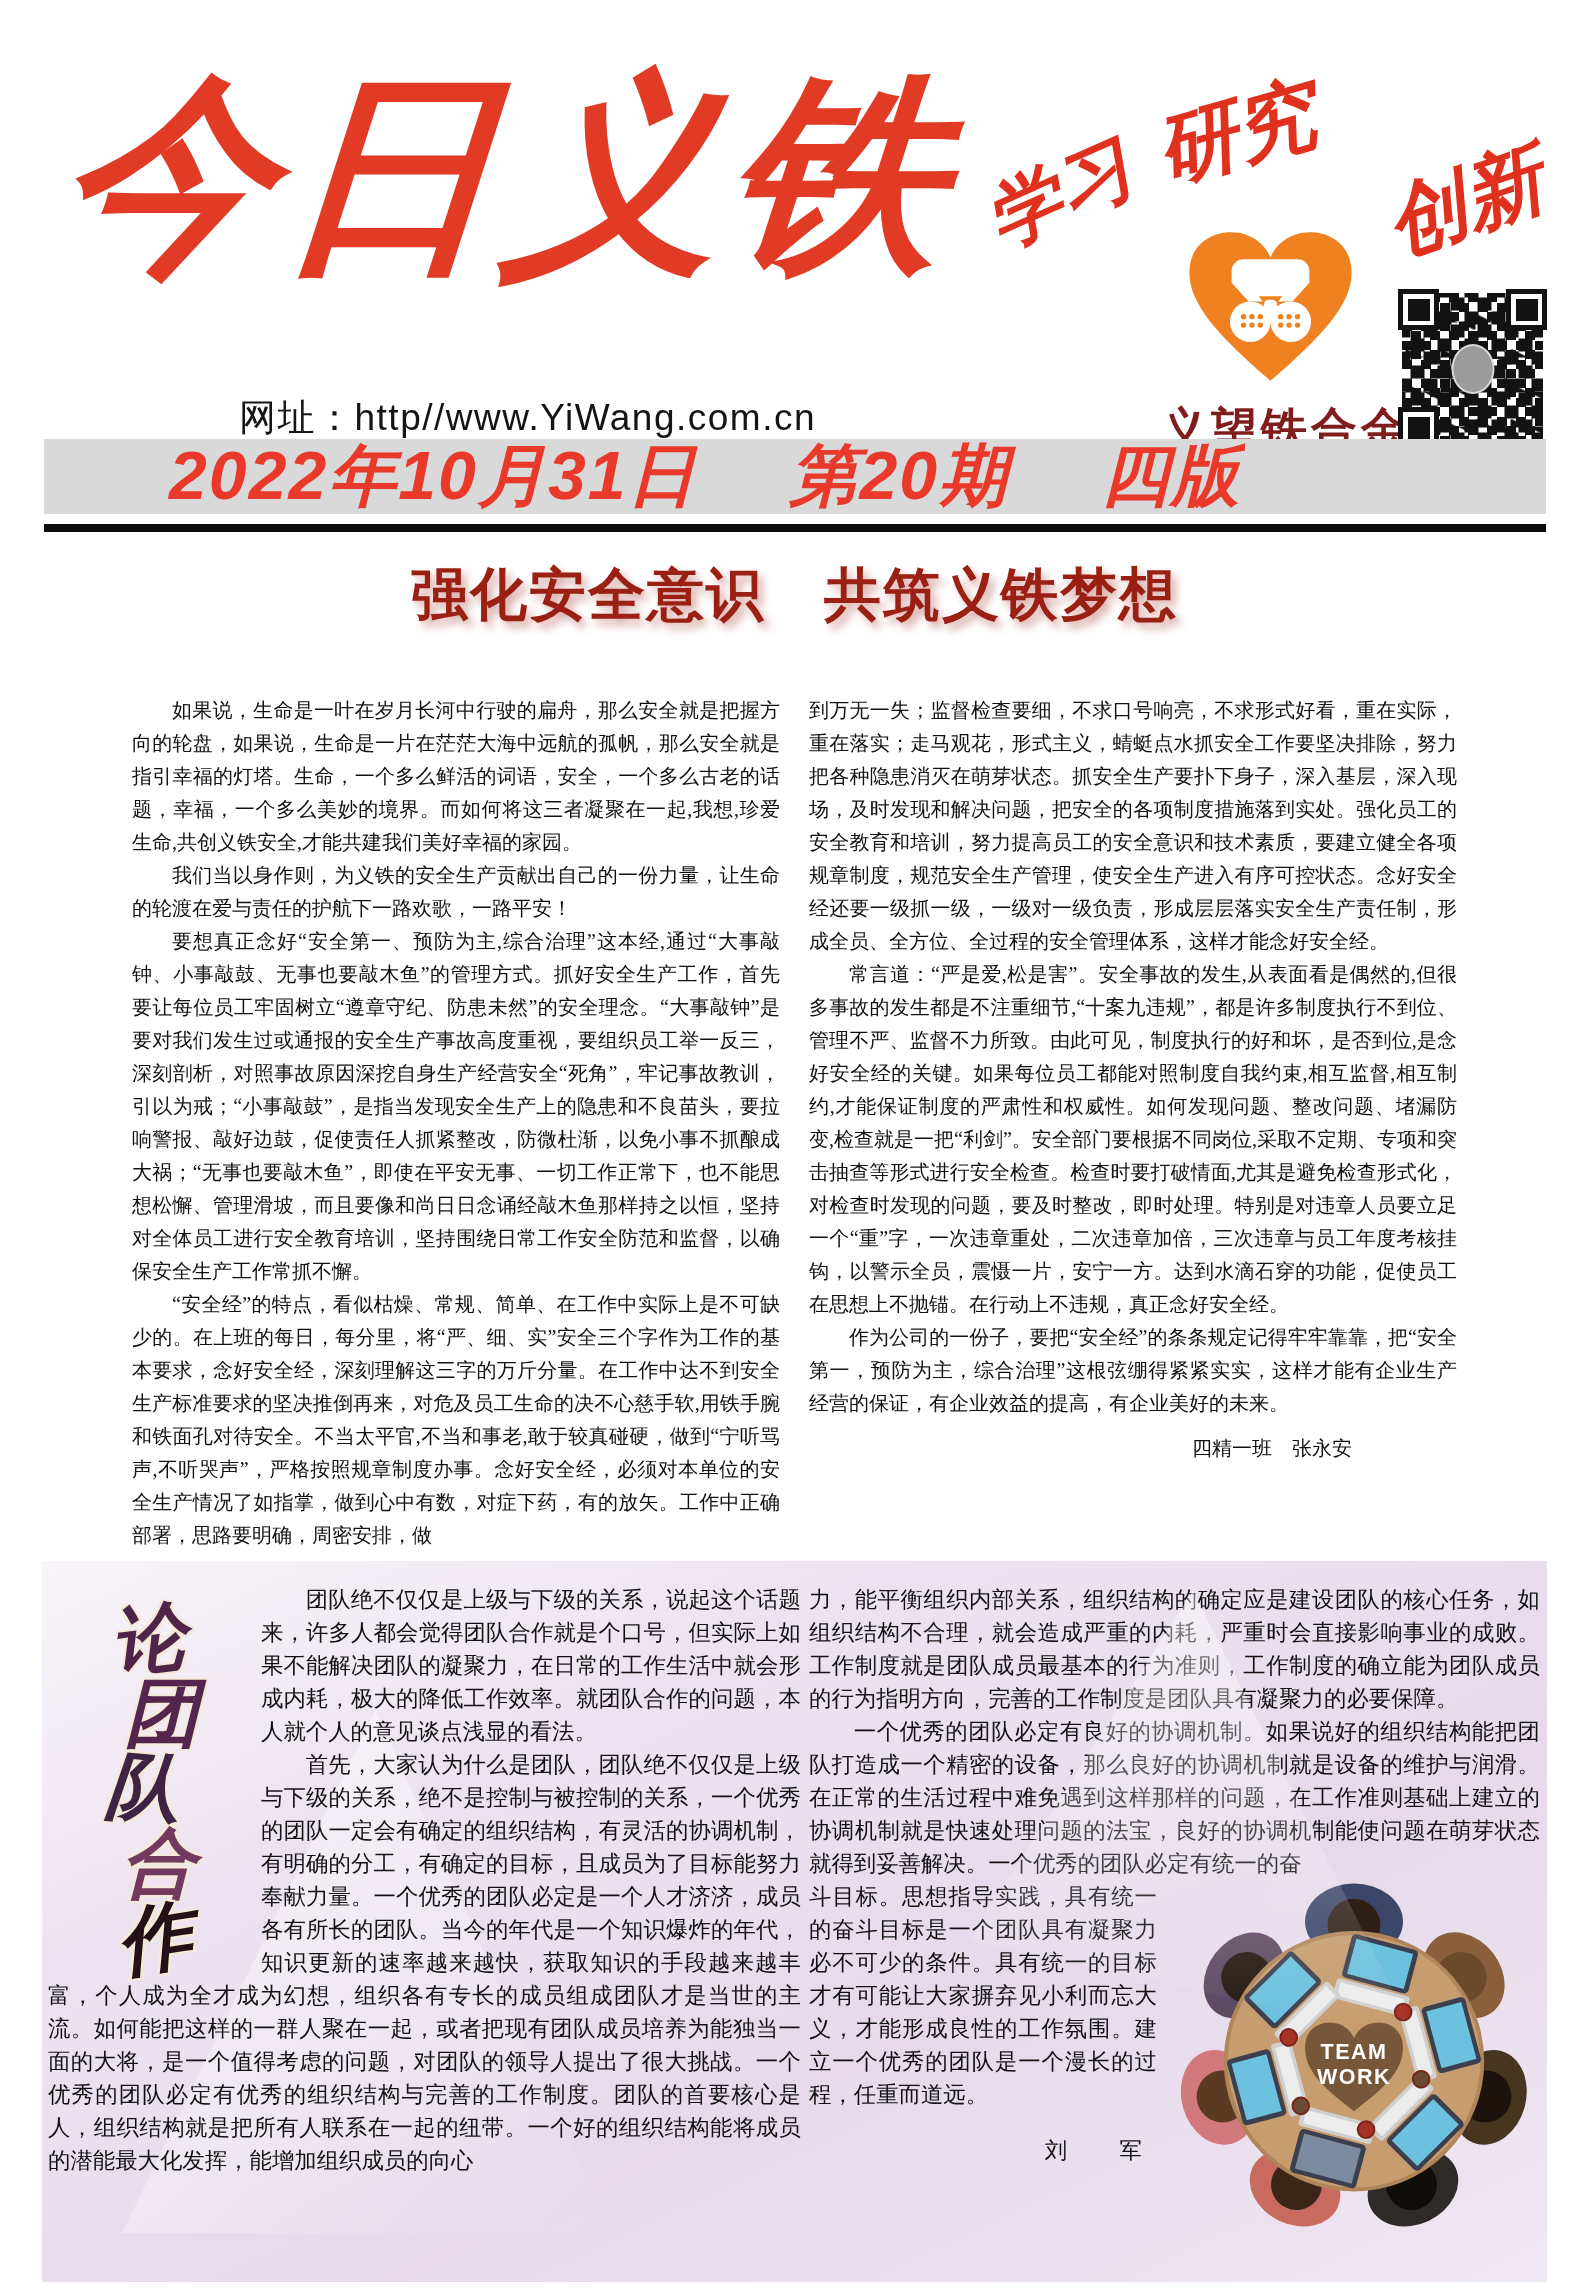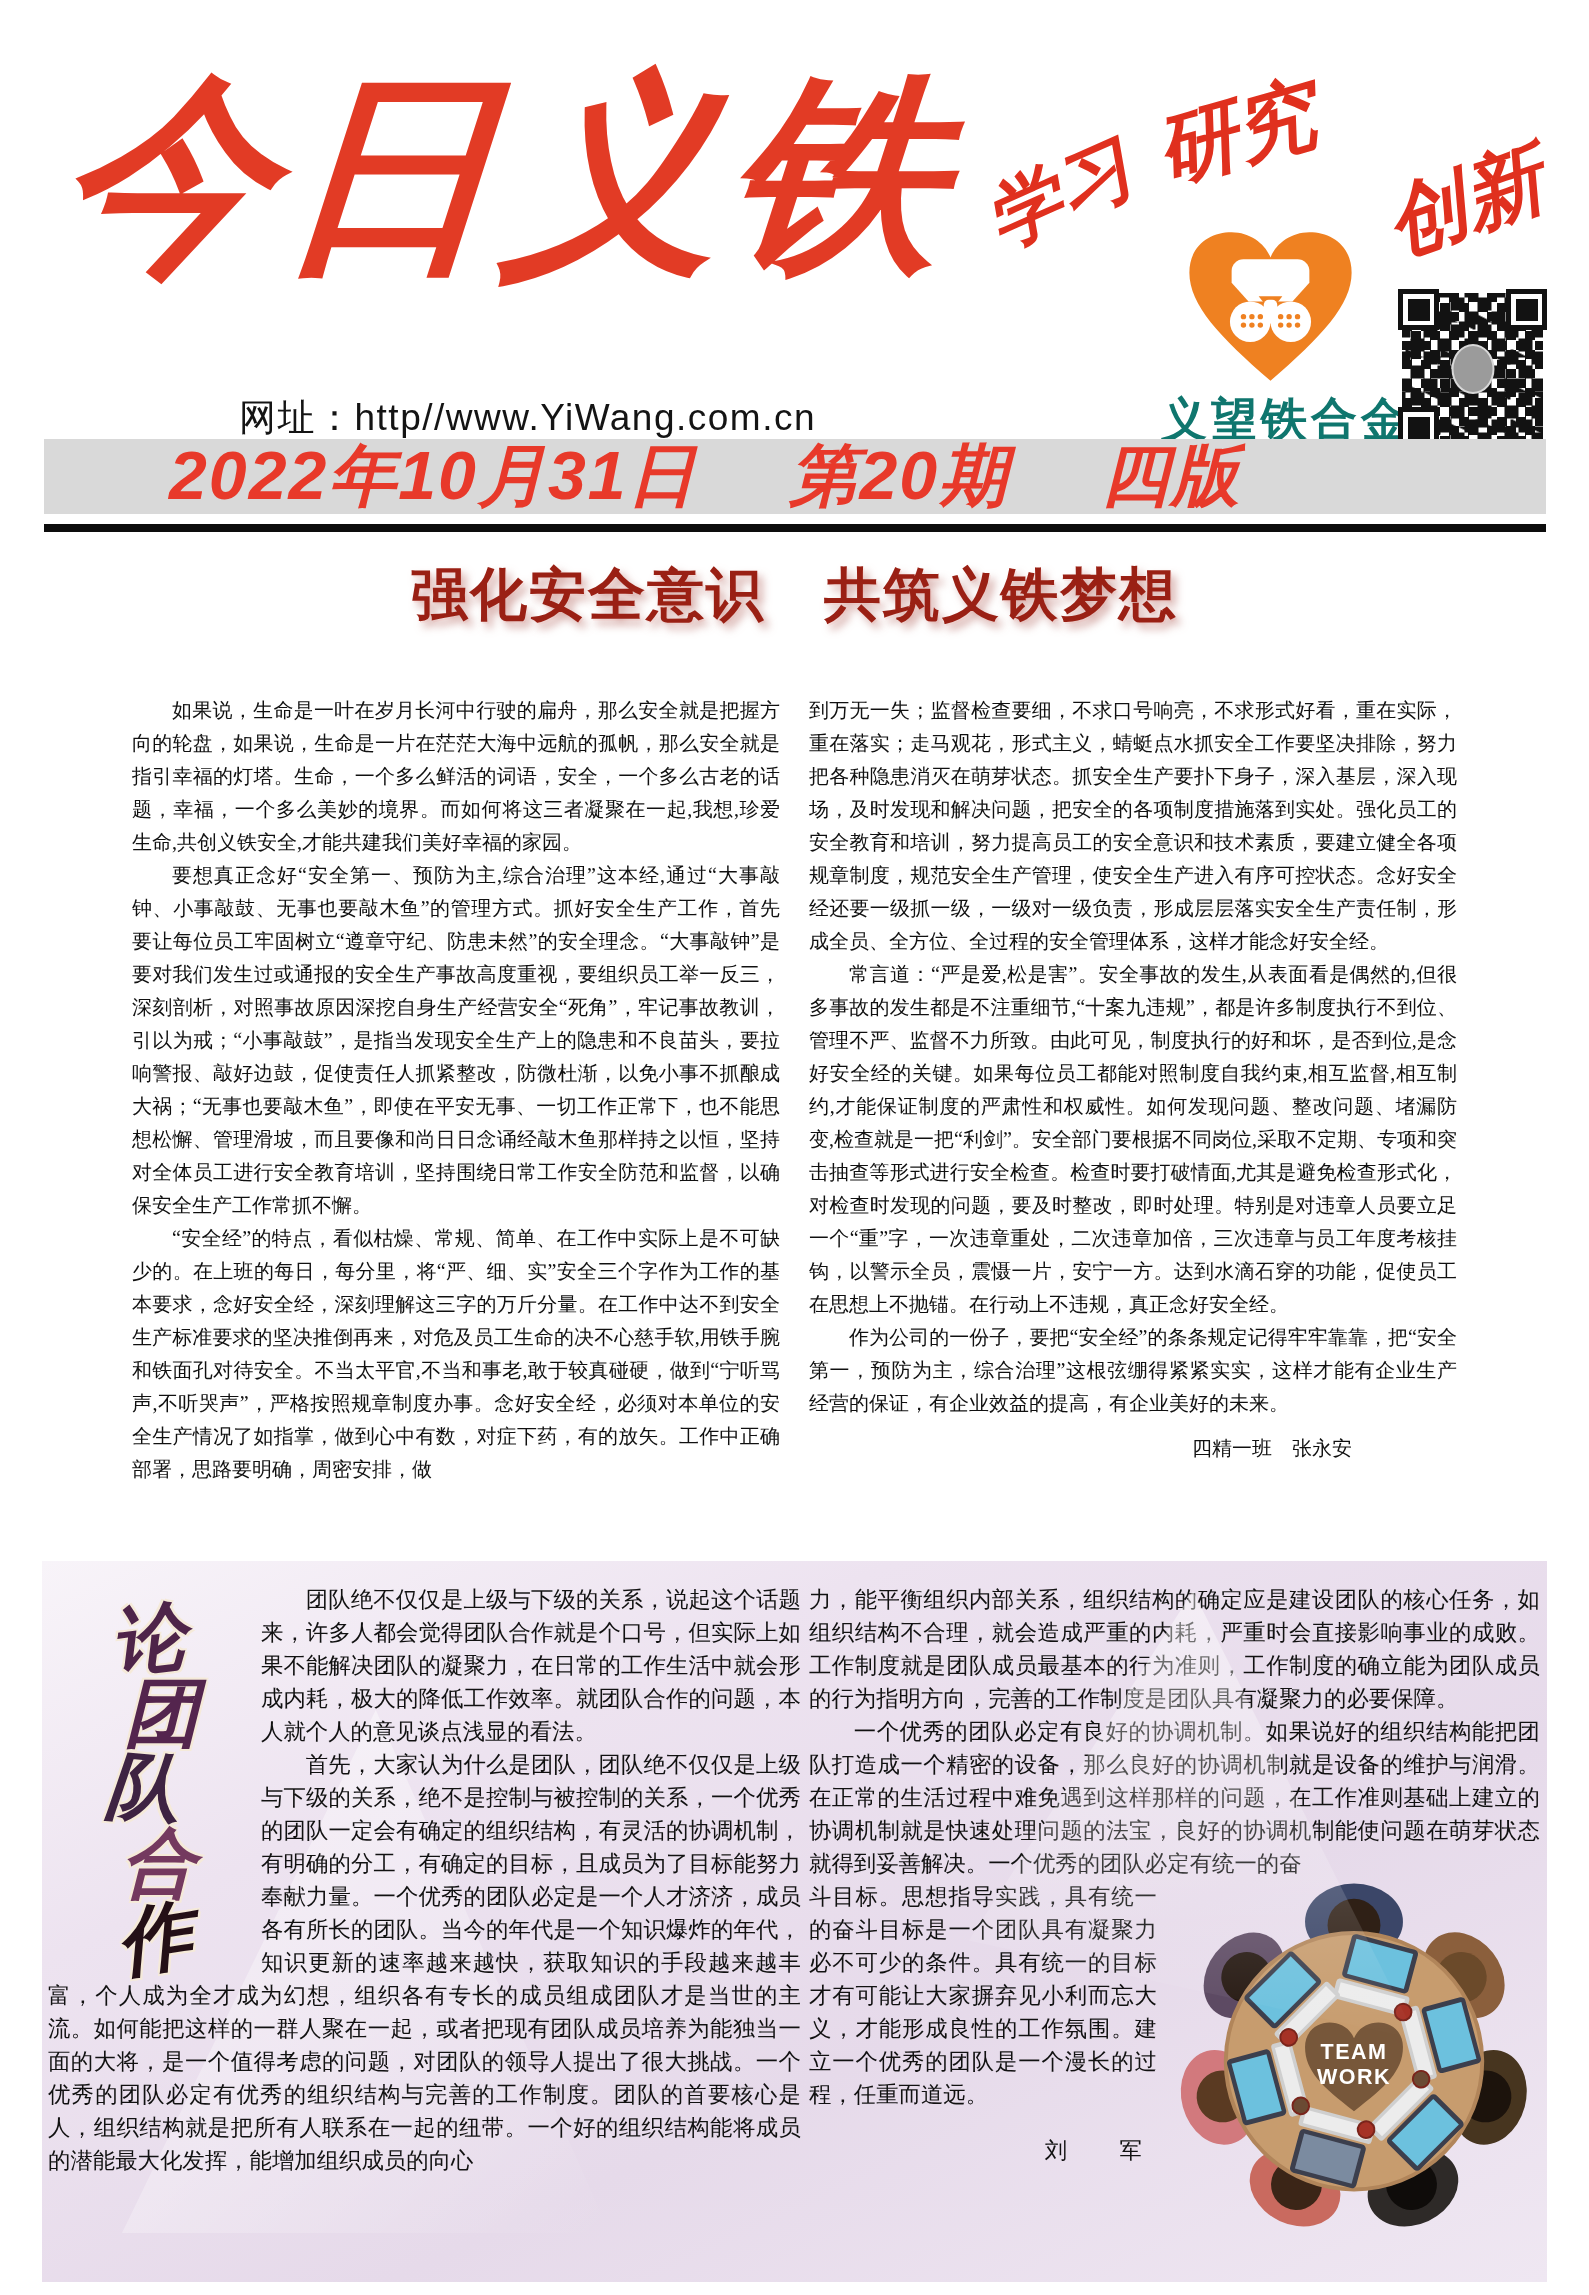--- a/index.html
+++ b/index.html
@@ -24,22 +24,22 @@
     position:absolute;font-family:"DejaVu Sans",sans-serif;font-weight:900;
     font-style:italic;color:#e0301e;white-space:nowrap;
   }
   .slogan-1{left:984px;top:144px;font-size:75px;transform:rotate(-24deg);}
   .slogan-2{left:1156px;top:80px;font-size:80px;transform:rotate(-16deg);}
   .slogan-3{left:1385px;top:149px;font-size:80px;transform:rotate(-19deg);}
   
   .logo{position:absolute;left:1161px;top:227px;width:219px;text-align:center;}
   .heart-wrap{width:169px;height:159px;margin:0 auto;}
   .logo-name{
-    margin-top:3px;font-family:"Liberation Sans","DejaVu Sans",sans-serif;
-    font-size:46px;font-weight:700;color:#0f766e;letter-spacing:4px;white-space:nowrap;
+    margin-top:13px;font-family:"Liberation Sans","DejaVu Sans",sans-serif;
+    font-size:46px;font-weight:700;color:#7f1d1d;letter-spacing:4px;white-space:nowrap;
   }
   .logo-name-en{
     font-family:"Liberation Sans","DejaVu Sans",sans-serif;
     font-size:19px;font-weight:700;color:#554c44;letter-spacing:3.5px;margin-top:4px;
   }
   
   .qr{position:absolute;left:1398px;top:289px;width:149px;height:159px;background:#fff;}
   .qr-pattern{
     position:absolute;inset:4px;
     background:
@@ -172,20 +172,21 @@
   <span class="seg">第20期</span>
   <span class="seg">四版</span>
 </div>
 <div class="black-rule"></div>
 
 <div class="a1-title">强化安全意识　共筑义铁梦想</div>
 
 <div class="a1-body">
   <div class="col">
     <p>如果说，生命是一叶在岁月长河中行驶的扁舟，那么安全就是把握方向的轮盘，如果说，生命是一片在茫茫大海中远航的孤帆，那么安全就是指引幸福的灯塔。生命，一个多么鲜活的词语，安全，一个多么古老的话题，幸福，一个多么美妙的境界。而如何将这三者凝聚在一起,我想,珍爱生命,共创义铁安全,才能共建我们美好幸福的家园。</p>
+    <p>我们当以身作则，为义铁的安全生产贡献出自己的一份力量，让生命的轮渡在爱与责任的护航下一路欢歌，一路平安！</p>
     <p>要想真正念好“安全第一、预防为主,综合治理”这本经,通过“大事敲钟、小事敲鼓、无事也要敲木鱼”的管理方式。抓好安全生产工作，首先要让每位员工牢固树立“遵章守纪、防患未然”的安全理念。“大事敲钟”是要对我们发生过或通报的安全生产事故高度重视，要组织员工举一反三，深刻剖析，对照事故原因深挖自身生产经营安全“死角”，牢记事故教训，引以为戒；“小事敲鼓”，是指当发现安全生产上的隐患和不良苗头，要拉响警报、敲好边鼓，促使责任人抓紧整改，防微杜渐，以免小事不抓酿成大祸；“无事也要敲木鱼”，即使在平安无事、一切工作正常下，也不能思想松懈、管理滑坡，而且要像和尚日日念诵经敲木鱼那样持之以恒，坚持对全体员工进行安全教育培训，坚持围绕日常工作安全防范和监督，以确保安全生产工作常抓不懈。</p>
     <p>“安全经”的特点，看似枯燥、常规、简单、在工作中实际上是不可缺少的。在上班的每日，每分里，将“严、细、实”安全三个字作为工作的基本要求，念好安全经，深刻理解这三字的万斤分量。在工作中达不到安全生产标准要求的坚决推倒再来，对危及员工生命的决不心慈手软,用铁手腕和铁面孔对待安全。不当太平官,不当和事老,敢于较真碰硬，做到“宁听骂声,不听哭声”，严格按照规章制度办事。念好安全经，必须对本单位的安全生产情况了如指掌，做到心中有数，对症下药，有的放矢。工作中正确部署，思路要明确，周密安排，做</p>
   </div>
   <div class="col">
     <p class="cont">到万无一失；监督检查要细，不求口号响亮，不求形式好看，重在实际，重在落实；走马观花，形式主义，蜻蜓点水抓安全工作要坚决排除，努力把各种隐患消灭在萌芽状态。抓安全生产要扑下身子，深入基层，深入现场，及时发现和解决问题，把安全的各项制度措施落到实处。强化员工的安全教育和培训，努力提高员工的安全意识和技术素质，要建立健全各项规章制度，规范安全生产管理，使安全生产进入有序可控状态。念好安全经还要一级抓一级，一级对一级负责，形成层层落实安全生产责任制，形成全员、全方位、全过程的安全管理体系，这样才能念好安全经。</p>
     <p>常言道：“严是爱,松是害”。安全事故的发生,从表面看是偶然的,但很多事故的发生都是不注重细节,“十案九违规”，都是许多制度执行不到位、管理不严、监督不力所致。由此可见，制度执行的好和坏，是否到位,是念好安全经的关键。如果每位员工都能对照制度自我约束,相互监督,相互制约,才能保证制度的严肃性和权威性。如何发现问题、整改问题、堵漏防变,检查就是一把“利剑”。安全部门要根据不同岗位,采取不定期、专项和突击抽查等形式进行安全检查。检查时要打破情面,尤其是避免检查形式化，对检查时发现的问题，要及时整改，即时处理。特别是对违章人员要立足一个“重”字，一次违章重处，二次违章加倍，三次违章与员工年度考核挂钩，以警示全员，震慑一片，安宁一方。达到水滴石穿的功能，促使员工在思想上不抛锚。在行动上不违规，真正念好安全经。</p>
     <p>作为公司的一份子，要把“安全经”的条条规定记得牢牢靠靠，把“安全第一，预防为主，综合治理”这根弦绷得紧紧实实，这样才能有企业生产经营的保证，有企业效益的提高，有企业美好的未来。</p>
     <p class="a1-sig">四精一班　张永安</p>
   </div>
 </div>

